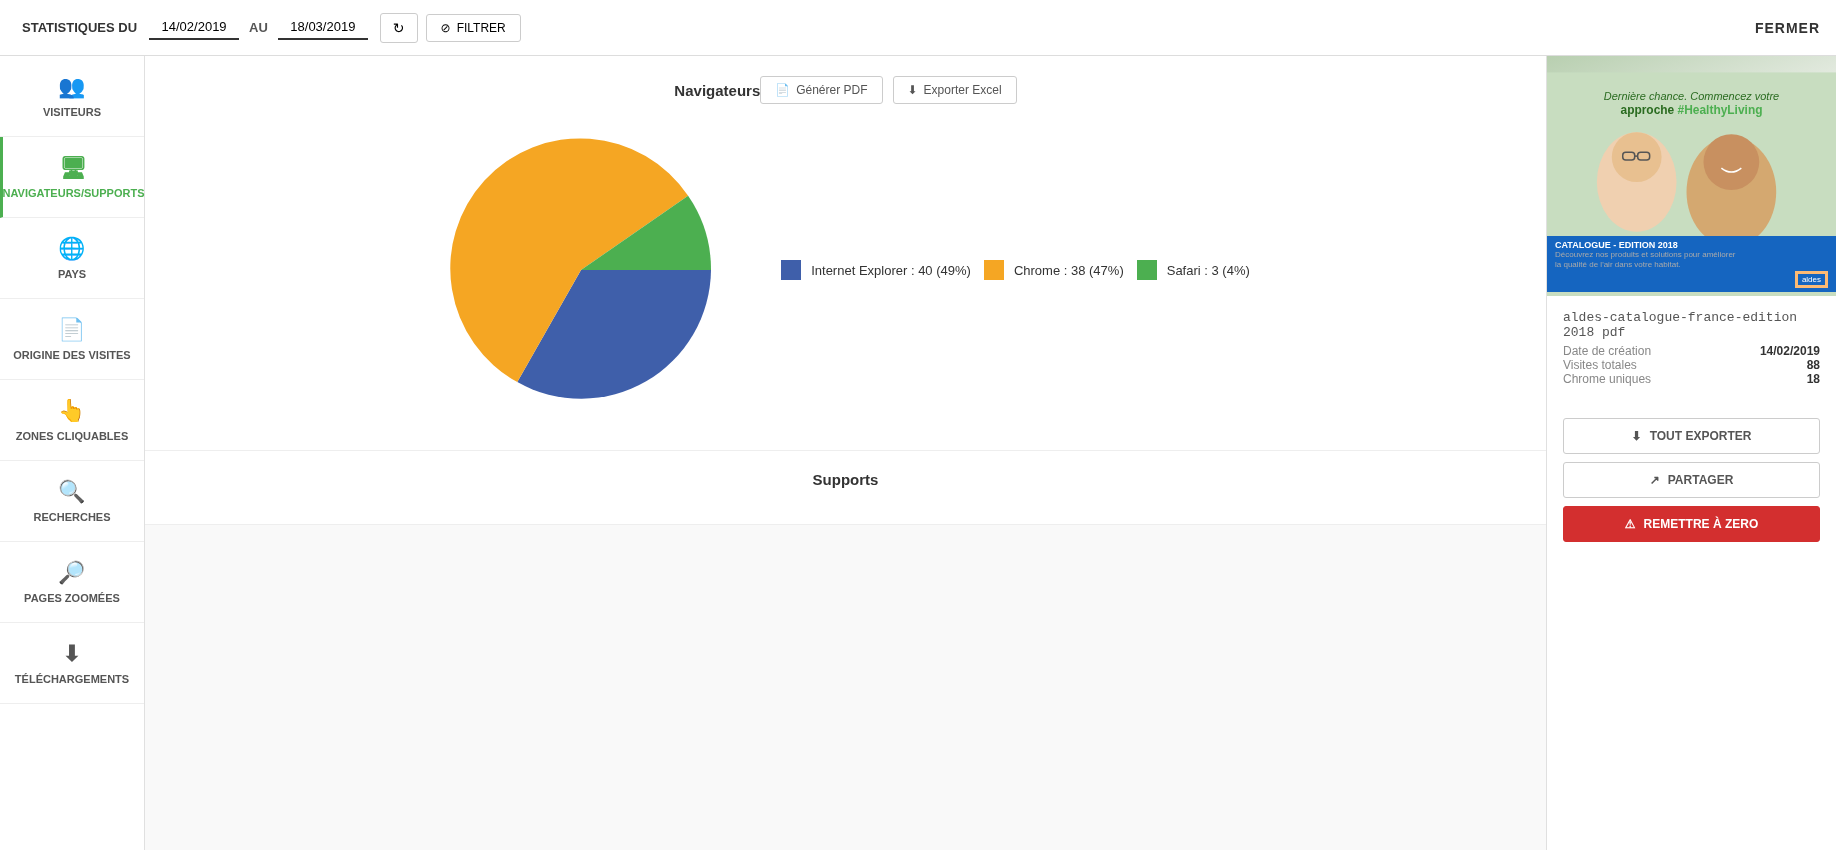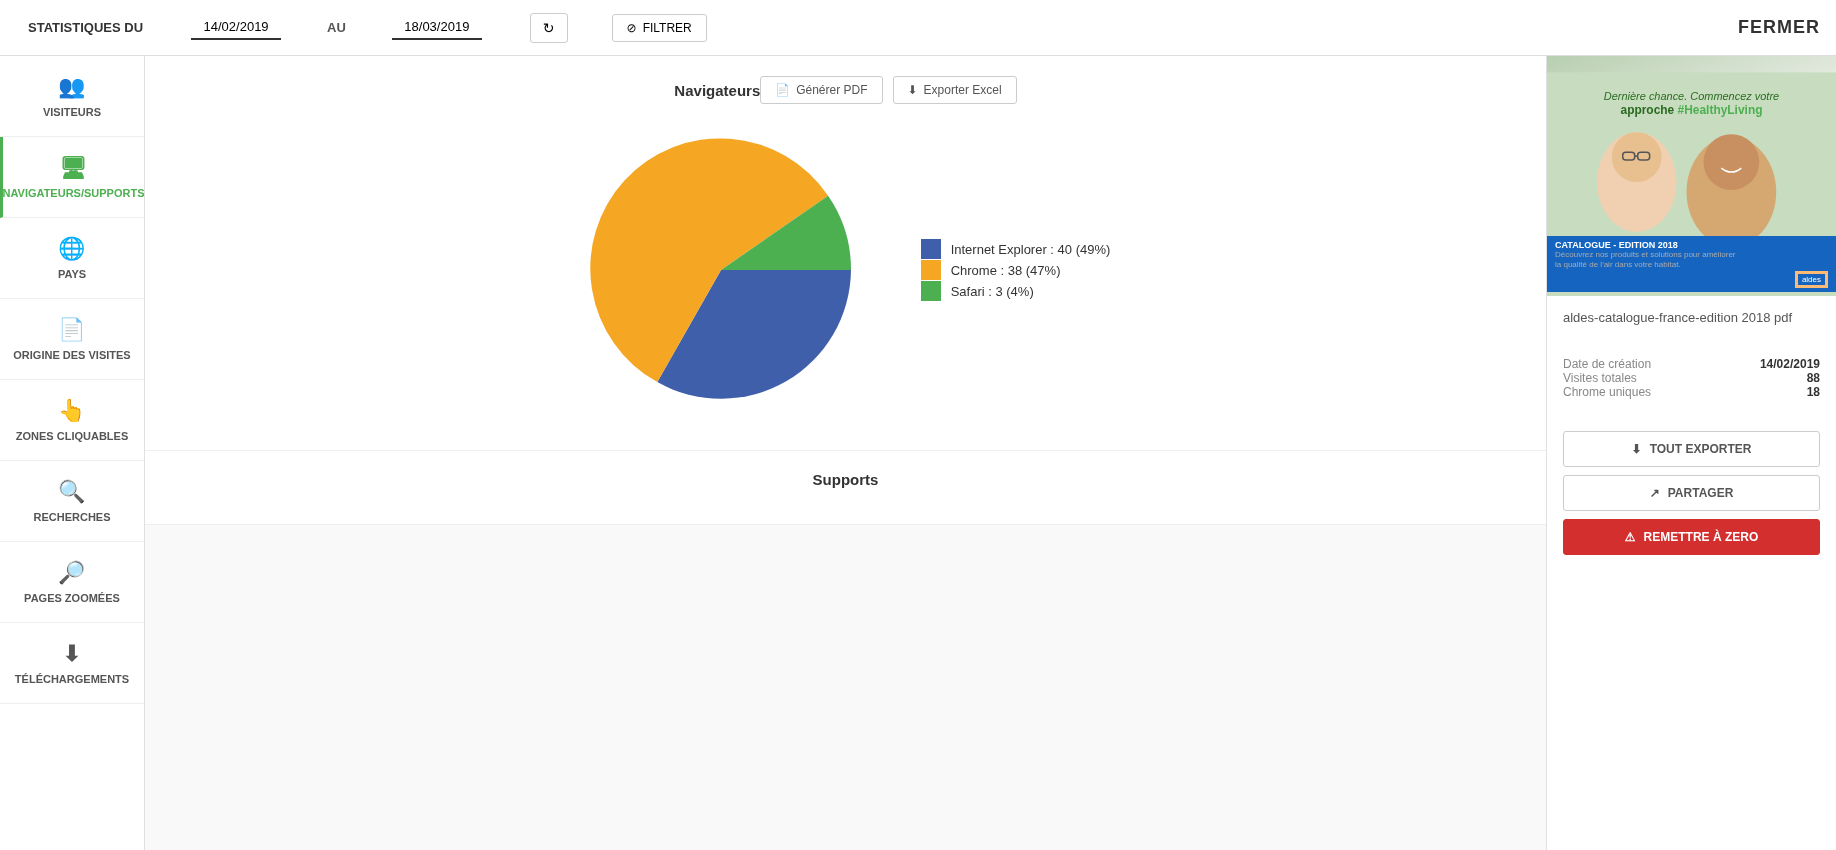--- a/index.html
+++ b/index.html
@@ -1,42 +1,41 @@
 <!DOCTYPE html>
 <html><head>
   <meta charset="utf-8">
   <style>
     * { box-sizing: border-box; margin: 0; padding: 0; }
     body { font-family: Arial, sans-serif; font-size: 13px; background: #f5f5f5; color: #333; }
 
     
     .top-bar {
       display: flex; align-items: center; background: #fff;
-      border-bottom: 1px solid #ddd; padding: 8px 28px; height: 56px;
+      border-bottom: 1px solid #ddd; padding: 8px 22px; height: 56px;
       position: relative;
-      gap: 36px;
     }
     .top-bar-label { font-weight: bold; font-size: 13px; color: #333; margin-right: 12px; }
     .date-input {
       border: none; border-bottom: 2px solid #333; padding: 4px 6px;
       font-size: 13px; width: 90px; text-align: center; outline: none; background: transparent;
     }
     .date-sep { margin: 0 10px; font-size: 13px; color: #555; font-weight: bold; }
     .refresh-btn {
       border: 1px solid #ccc; background: #fff; padding: 6px 12px;
       cursor: pointer; margin-left: 12px; border-radius: 3px; font-size: 14px;
     }
     .filter-btn {
       border: 1px solid #ccc; background: #fff; padding: 6px 14px;
       cursor: pointer; margin-left: 8px; border-radius: 3px; font-size: 12px;
       display: flex; align-items: center; gap: 6px;
     }
     .fermer-btn {
       position: absolute; right: 16px; background: none; border: none;
-      font-size: 18px; font-weight: bold; cursor: pointer; color: #333; letter-spacing: 1px;
+      font-size: 14px; font-weight: bold; cursor: pointer; color: #333; letter-spacing: 1px;
     }
 
     
     .layout { display: flex; height: calc(850px - 56px); }
 
     
     .sidebar {
       width: 145px; background: #fff; border-right: 1px solid #e0e0e0;
       display: flex; flex-direction: column; flex-shrink: 0;
     }
@@ -69,38 +68,38 @@
       border: 1px solid #ccc; background: #fff; padding: 6px 14px;
       cursor: pointer; border-radius: 3px; font-size: 12px;
       display: flex; align-items: center; gap: 6px; color: #555;
     }
 
     
     .chart-area {
       display: flex; align-items: center; justify-content: center; gap: 60px;
       padding: 10px 0 20px 0;
     }
-    .chart-legend { display: flex; flex-direction: column; gap: 1px; }
+    .chart-legend { display: flex; gap: 13px; }
     .legend-item { display: flex; align-items: center; gap: 10px; font-size: 13px; }
     .legend-color { width: 20px; height: 20px; flex-shrink: 0; }
 
     
     .right-panel {
       width: 290px; flex-shrink: 0; background: #fff;
       border-left: 1px solid #e0e0e0; display: flex; flex-direction: column;
       overflow-y: auto;
     }
     .catalog-image {
       width: 100%; height: 240px; background: linear-gradient(135deg, #e8f0e0 0%, #c5d8c0 100%);
       display: flex; align-items: center; justify-content: center;
       overflow: hidden; position: relative;
     }
 
     .catalog-info { padding: 14px 16px; }
-    .catalog-title { font-size: 13px; color: #555; margin-bottom: 32px; }
+    .catalog-title { font-size: 13px; color: #555; margin-bottom: 4px; font-family: Liberation Mono, monospace; }
     .catalog-meta { display: flex; flex-direction: column; gap: 0; margin-bottom: 14px; }
     .meta-row { display: flex; justify-content: space-between; font-size: 12px; }
     .meta-label { color: #888; }
     .meta-value { color: #333; font-weight: bold; }
 
     .panel-btn {
       display: flex; align-items: center; justify-content: center; gap: 8px;
       border: 1px solid #ccc; background: #fff; padding: 10px;
       cursor: pointer; margin: 4px 16px; border-radius: 3px; font-size: 12px;
       font-weight: bold; color: #555; text-transform: uppercase;

